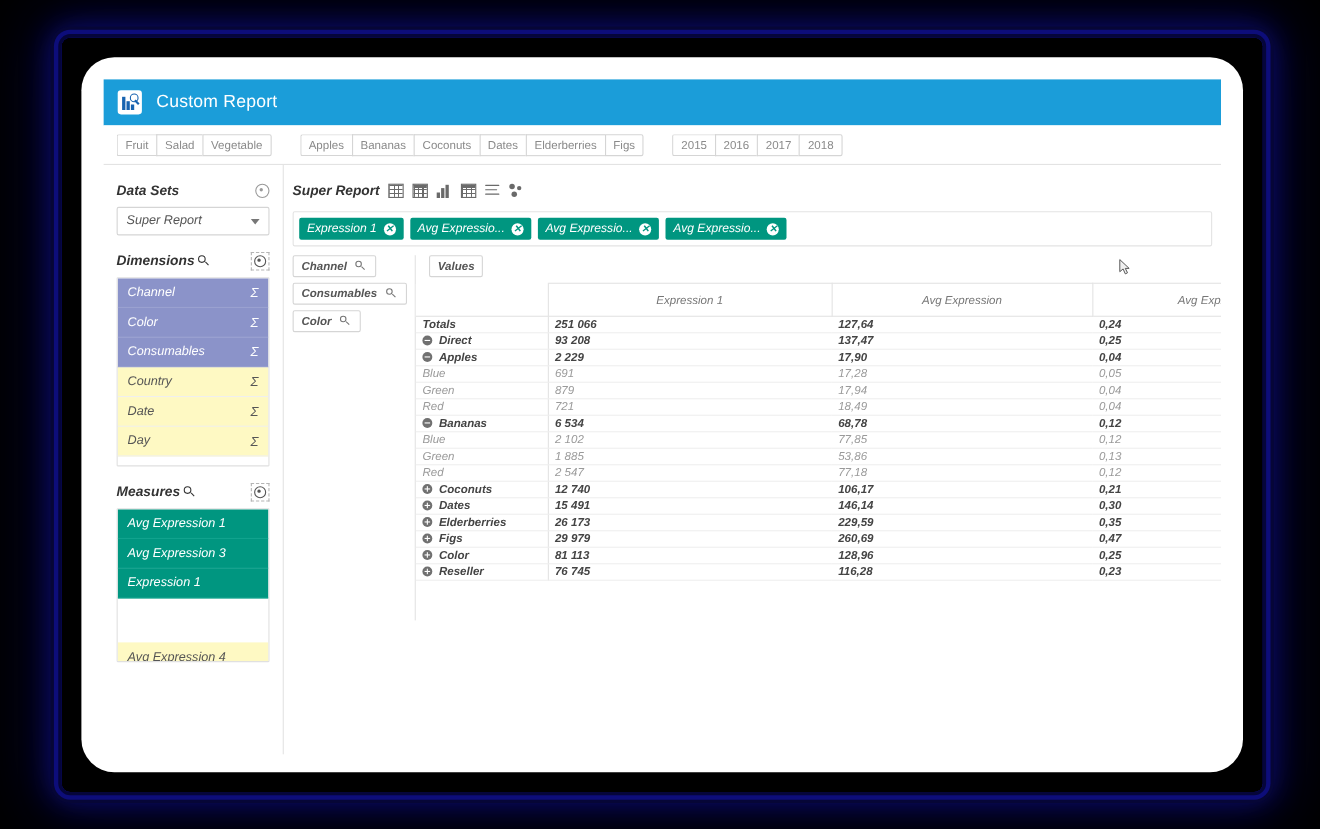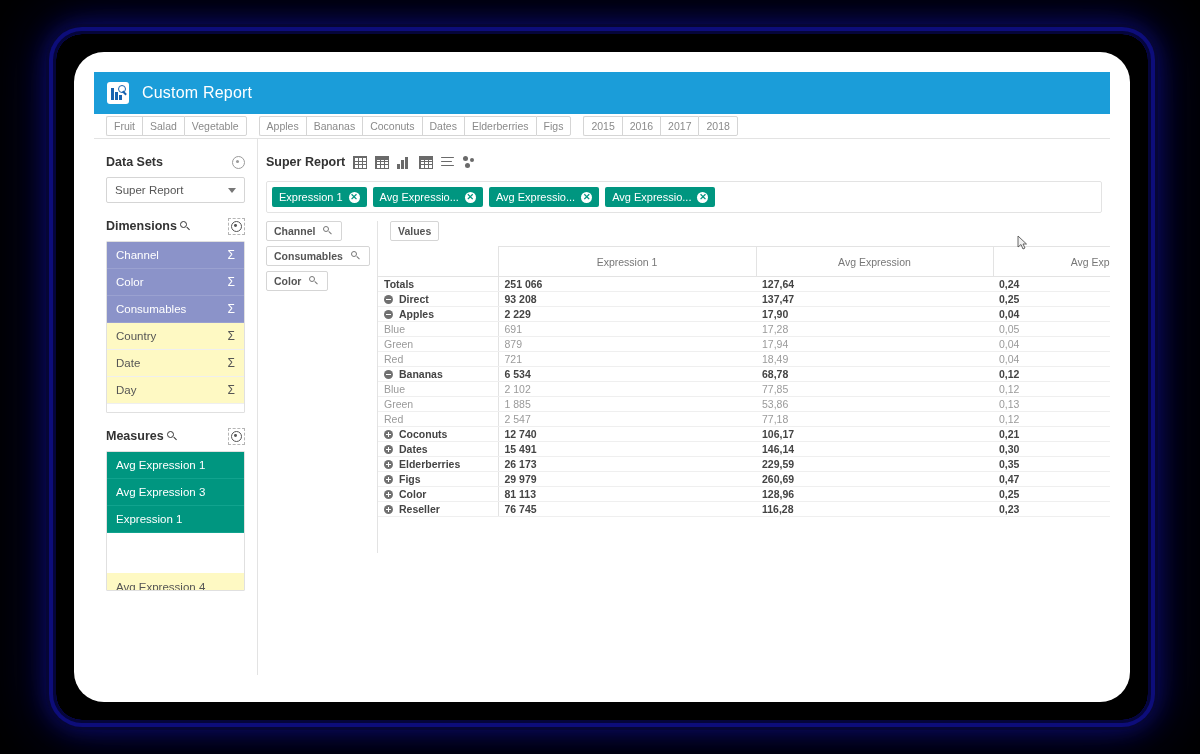--- a/index.html
+++ b/index.html
@@ -9,21 +9,21 @@
     background: #000000;
     font-family: "Liberation Sans", sans-serif;
     overflow: hidden;
   }
 
   
   #frame {
     position: absolute;
     left: 56px; top: 34px;
     width: 1092px; height: 686px;
-    border-radius: 26px;
+    border-radius: 8px;
     background:
       radial-gradient(120% 120% at 50% 50%, #00000000 62%, #0a0a3c 74%, #1414a0 86%, #0b0b5e 94%, #030318 100%);
     box-shadow:
       0 0 0 3px #05053a,
       0 0 0 7px #0d0d7a,
       0 0 0 10px #060636,
       0 0 26px 8px rgba(20,20,190,0.55),
       0 0 60px 18px rgba(10,10,120,0.45);
   }
   #frame-inner {
@@ -72,44 +72,44 @@
   }
   #app-title {
     color: #ffffff;
     font-size: 16px;
     margin-left: 13px;
     letter-spacing: .2px;
   }
 
   
   #filterbar {
-    height: 25px;
+    height: 36px;
     border-bottom: 1px solid #e3e3e3;
     display: flex; align-items: center;
     padding-left: 12px;
-    gap: 12px;
+    gap: 26px;
     background: #ffffff;
   }
   .fgroup { display: flex; }
   .fbtn {
     height: 20px;
     border: 1px solid #d5d5d5;
     border-right: none;
     background: #ffffff;
     color: #8a8a8a;
     font-size: 10.5px;
     padding: 0 7px;
     display: flex; align-items: center;
     white-space: nowrap;
   }
   .fgroup .fbtn:first-child { border-radius: 2px 0 0 2px; }
   .fgroup .fbtn:last-child { border-right: 1px solid #d5d5d5; border-radius: 0 2px 2px 0; }
 
   
-  #body { display: flex; height: 536px; }
+  #body { display: flex; height: 536px; font-style: italic; }
 
   
   #sidebar {
     width: 164px;
     border-right: 1px solid #e3e3e3;
     padding: 0 12px;
     overflow: hidden;
     flex: 0 0 auto;
     position: relative;
   }

